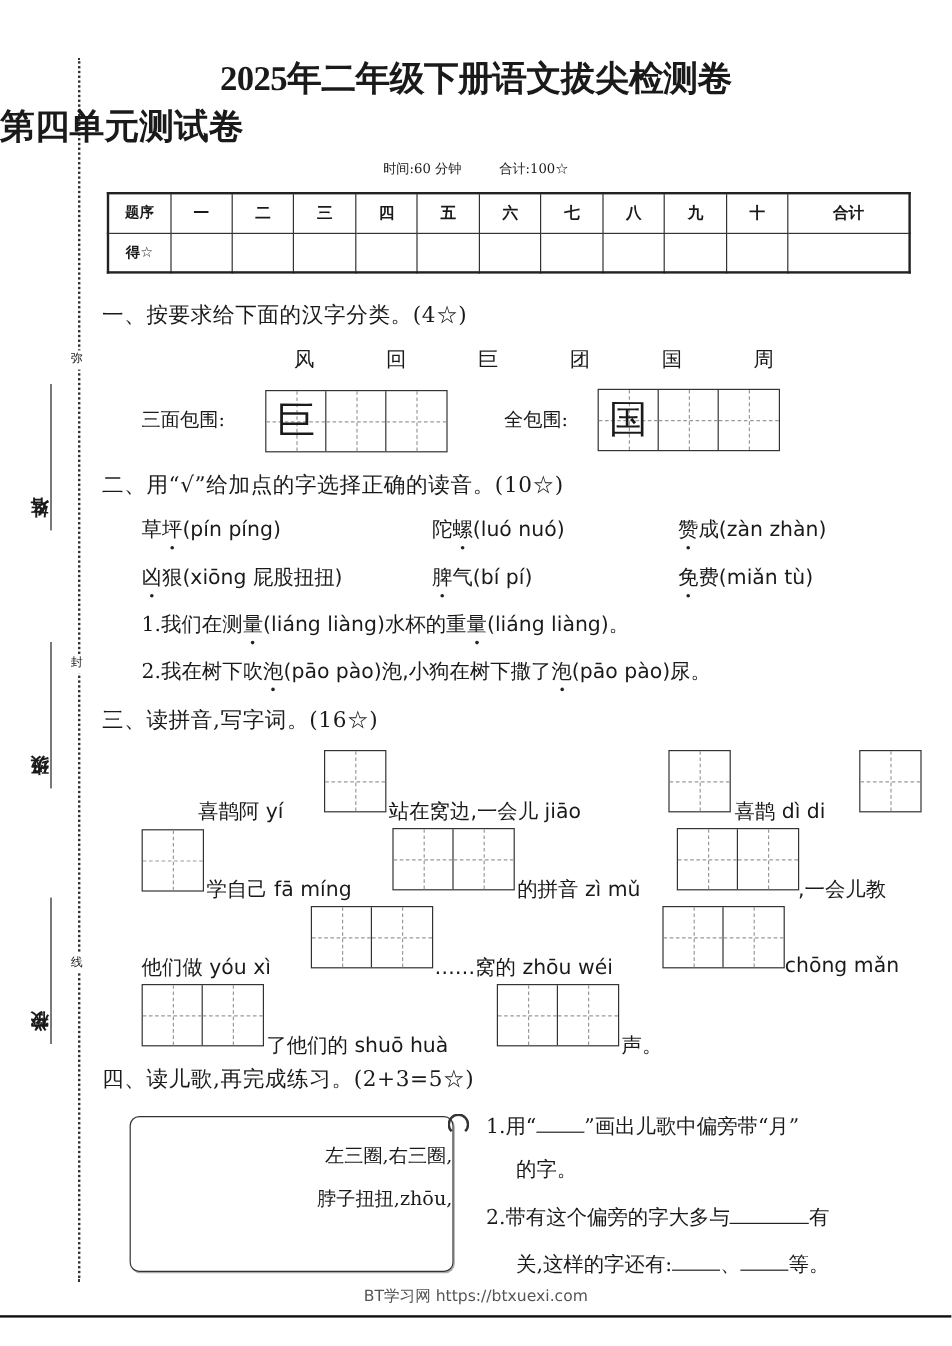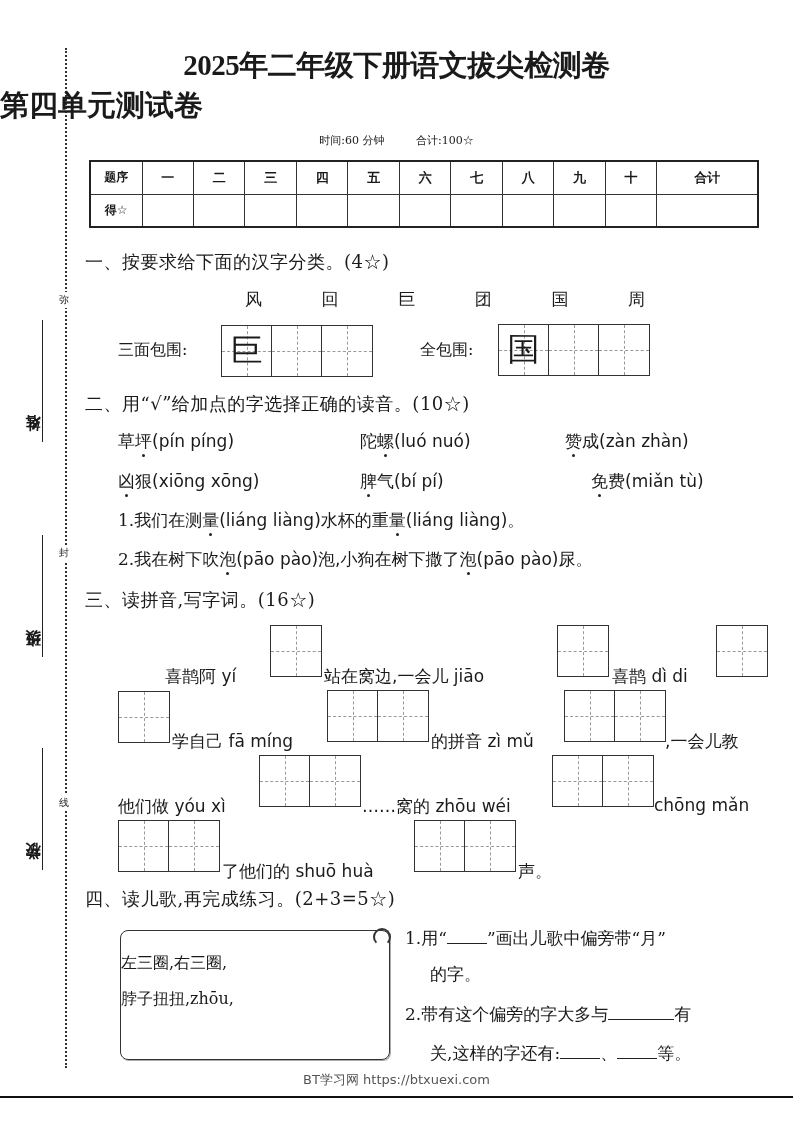--- a/index.html
+++ b/index.html
@@ -30,21 +30,21 @@
   .cell:last-child { border-right: none; }
   .cell::before { content: ""; position: absolute; left: 50%; top: 0; bottom: 0; border-left: 1px dashed #999; }
   .cell::after { content: ""; position: absolute; top: 50%; left: 0; right: 0; border-top: 1px dashed #999; }
   .cell .filled { position: absolute; inset: 0; display: flex; align-items: center; justify-content: center; font-size: 32px; z-index: 2; font-family: "DejaVu Serif", serif; }
 
   .line { position: absolute; font-size: 17px; white-space: nowrap; }
   .py { font-family: "DejaVu Sans", "Liberation Sans", sans-serif; font-size: 17px; margin-top: 25px; }
   .dot { position: relative; }
   .dot::after { content: ""; position: absolute; left: 50%; bottom: -6px; width: 3px; height: 3px; margin-left: -1.5px; border-radius: 50%; background: #222; }
 
-  .poem { position: absolute; left: 120px; top: 930px; width: 270px; height: 130px; border: 1.5px solid #333; border-radius: 8px; padding-top: 14px; text-align: left; font-size: 16px; line-height: 36px; box-shadow: 1px 1px 0 #aaa; }
+  .poem { position: absolute; left: 108px; top: 930px; width: 270px; height: 130px; border: 1.5px solid #333; border-radius: 8px; padding-top: 14px; text-align: right; font-size: 16px; line-height: 36px; box-shadow: 1px 1px 0 #aaa; }
   .ring { position: absolute; left: 373px; top: 928px; width: 18px; height: 18px; border: 2px solid #333; border-radius: 50%; border-bottom-color: transparent; }
 
   .blank { display: inline-block; border-bottom: 1px solid #222; vertical-align: baseline; }
   .footer { position: absolute; left: 0; width: 793px; top: 1071px; text-align: center; font-size: 13px; color: #555; font-family: "DejaVu Sans", sans-serif; }
   .bottom-rule { position: absolute; left: 0; width: 793px; top: 1096px; border-top: 2px solid #111; }
 </style>
 </head>
 <body>
 
 <div class="dotline"></div>
@@ -124,23 +124,23 @@
   <div class="cell"></div>
   <div class="cell"></div>
 </div>
 
 <div class="q-title" style="top:392px">二、用“√”给加点的字选择正确的读音。(10☆)</div>
 
 <div class="line" style="left:118px;top:430px"><span>草</span><span class="dot">坪</span><span></span><span class="py">(pín   píng)</span></div>
 <div class="line" style="left:360px;top:430px"><span>陀</span><span class="dot">螺</span><span></span><span class="py">(luó   nuó)</span></div>
 <div class="line" style="left:565px;top:430px"><span></span><span class="dot">赞</span><span>成</span><span class="py">(zàn   zhàn)</span></div>
 
-<div class="line" style="left:118px;top:470px"><span></span><span class="dot">凶</span><span>狠</span><span class="py">(xiōng   xōng)</span></div>
+<div class="line" style="left:118px;top:470px"><span></span><span class="dot">凶</span><span>狠</span><span class="py">(xiōng   屁股扭扭)</span></div>
 <div class="line" style="left:360px;top:470px"><span></span><span class="dot">脾</span><span>气</span><span class="py">(bí   pí)</span></div>
-<div class="line" style="left:591px;top:470px"><span></span><span class="dot">免</span><span>费</span><span class="py">(miǎn   tù)</span></div>
+<div class="line" style="left:565px;top:470px"><span></span><span class="dot">免</span><span>费</span><span class="py">(miǎn   tù)</span></div>
 
 <div class="line" style="left:118px;top:509px"><span>1.我们在测</span><span class="dot">量</span><span class="py">(liáng   liàng)水杯的重</span><span class="dot">量</span><span class="py">(liáng   liàng)。</span></div>
 <div class="line" style="left:118px;top:548px"><span>2.我在树下吹</span><span class="dot">泡</span><span class="py">(pāo   pào)泡,小狗在树下撒了</span><span class="dot">泡</span><span class="py">(pāo   pào)尿。</span></div>
 
 <div class="q-title" style="top:588px">三、读拼音,写字词。(16☆)</div>
 
 <div class="line py" style="left:165px;top:640px">喜鹊阿 yí</div>
 <div class="grid" style="left:270px;top:625px">
     <div class="cell"></div>
   </div>

